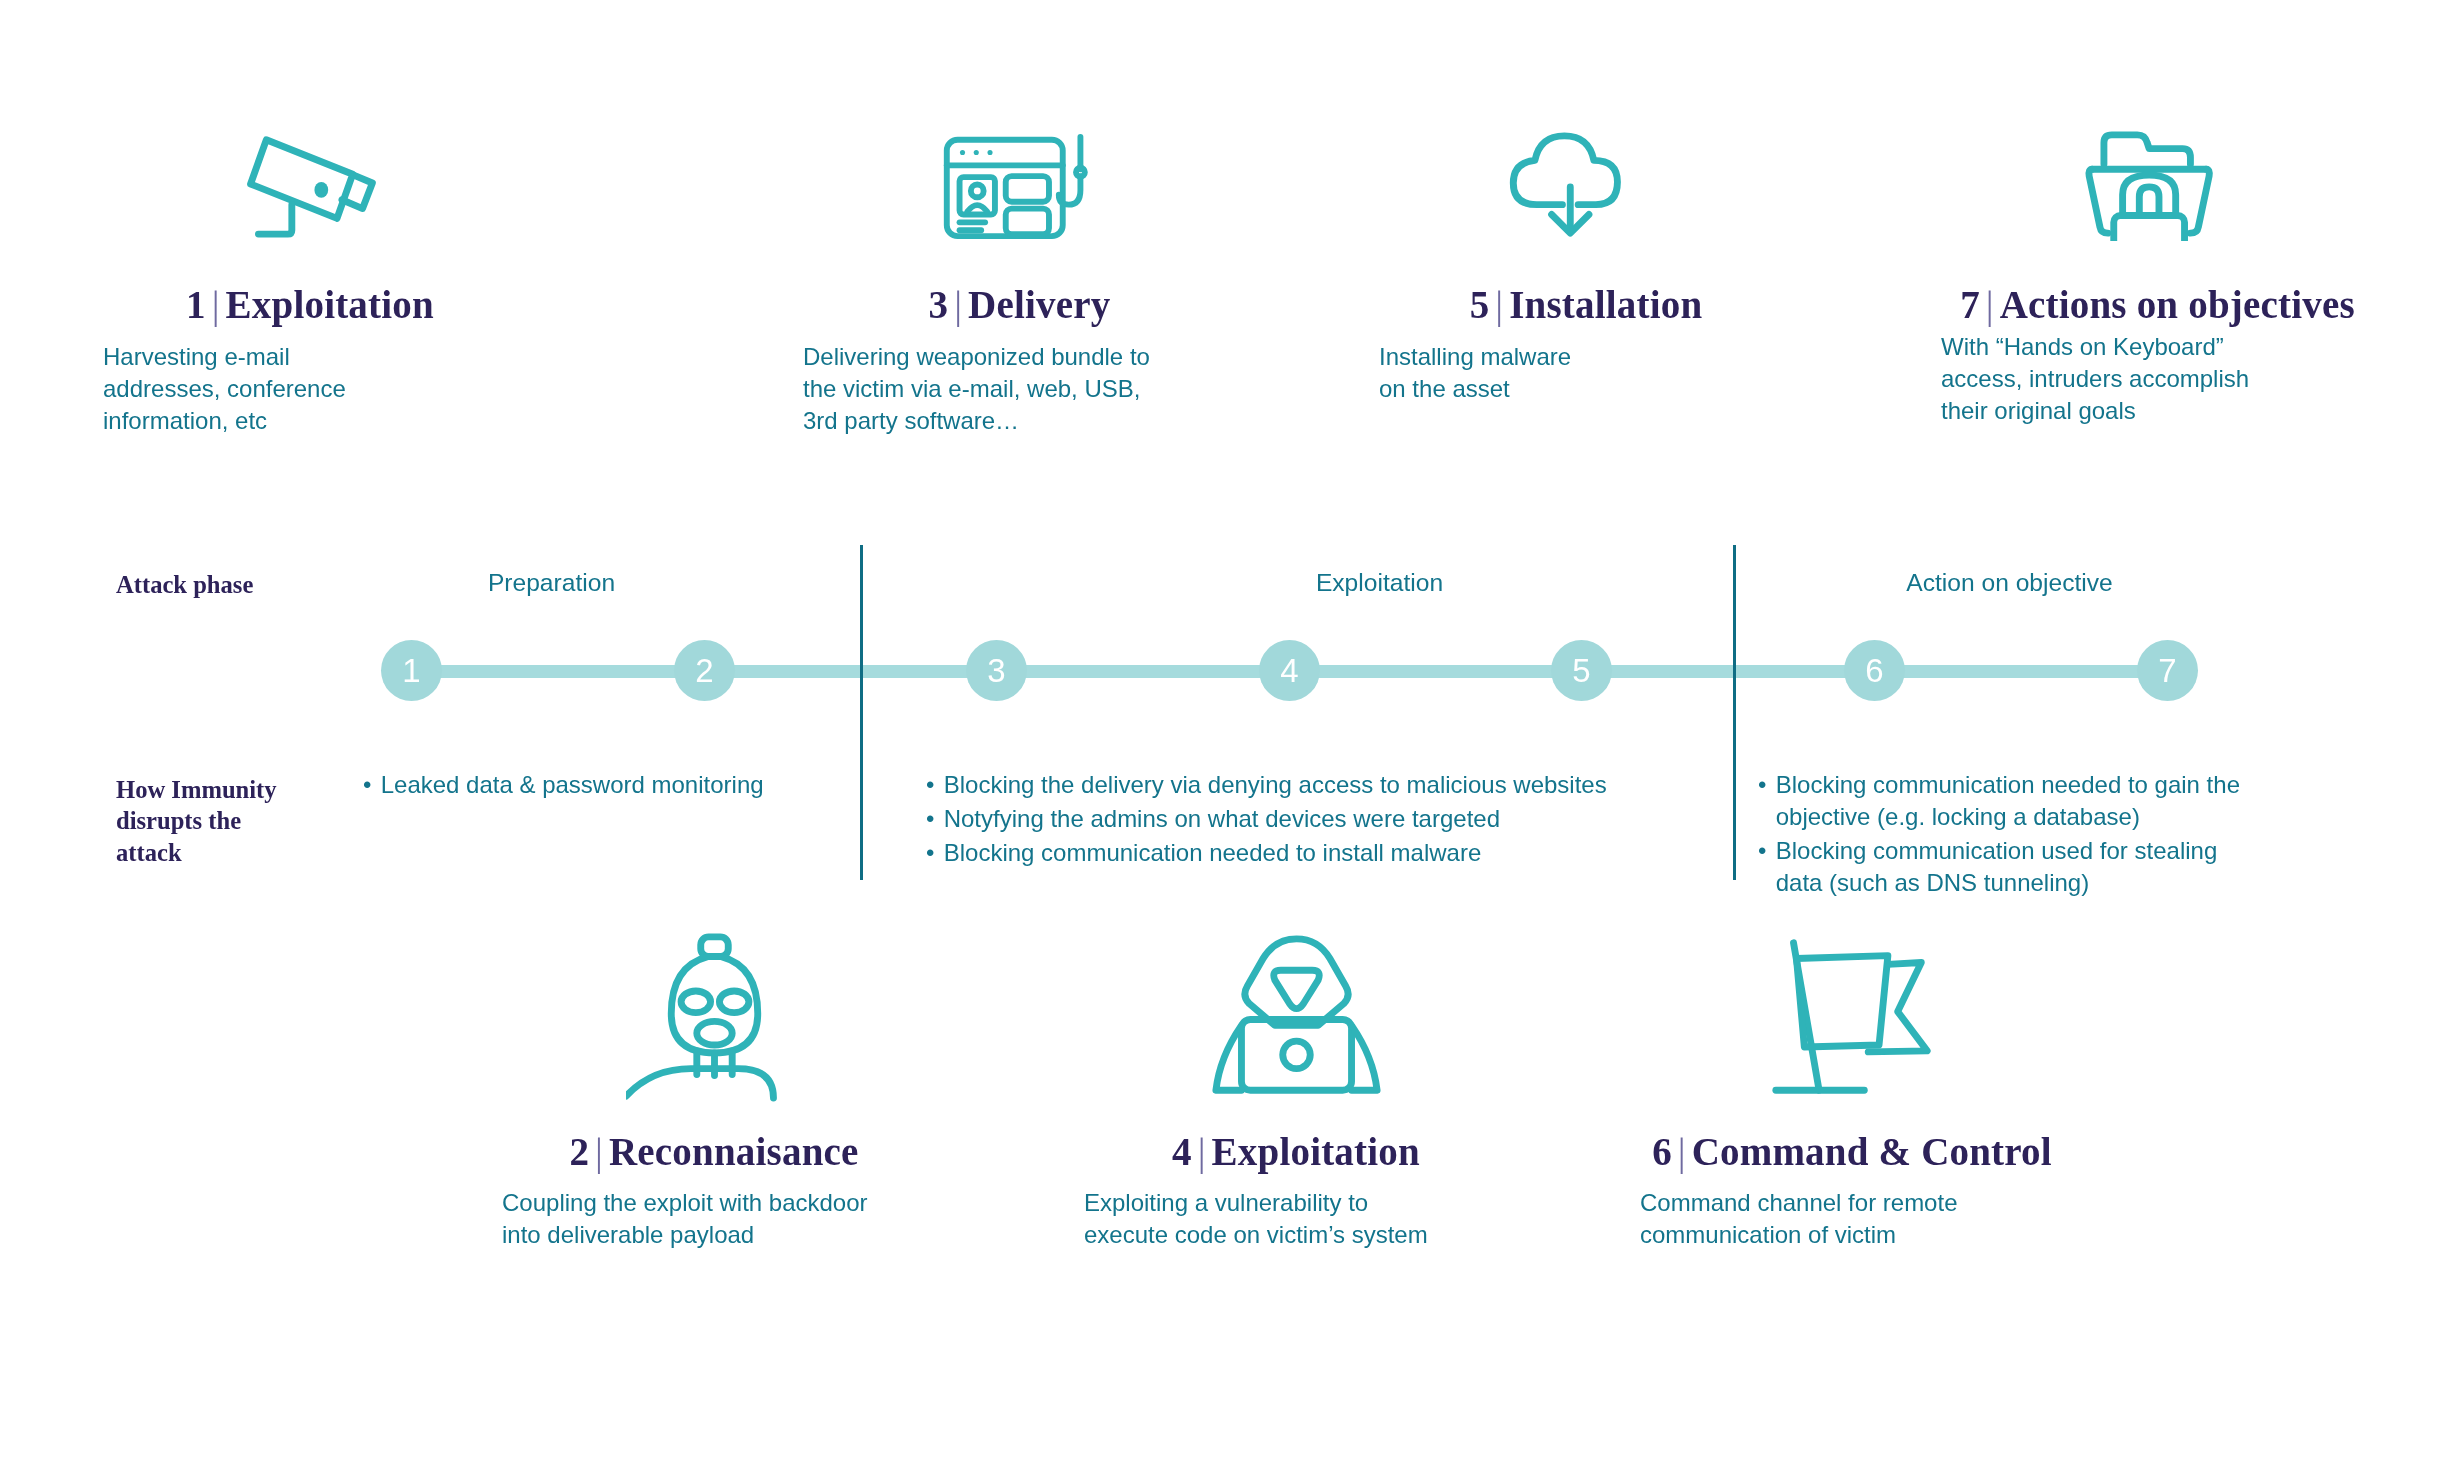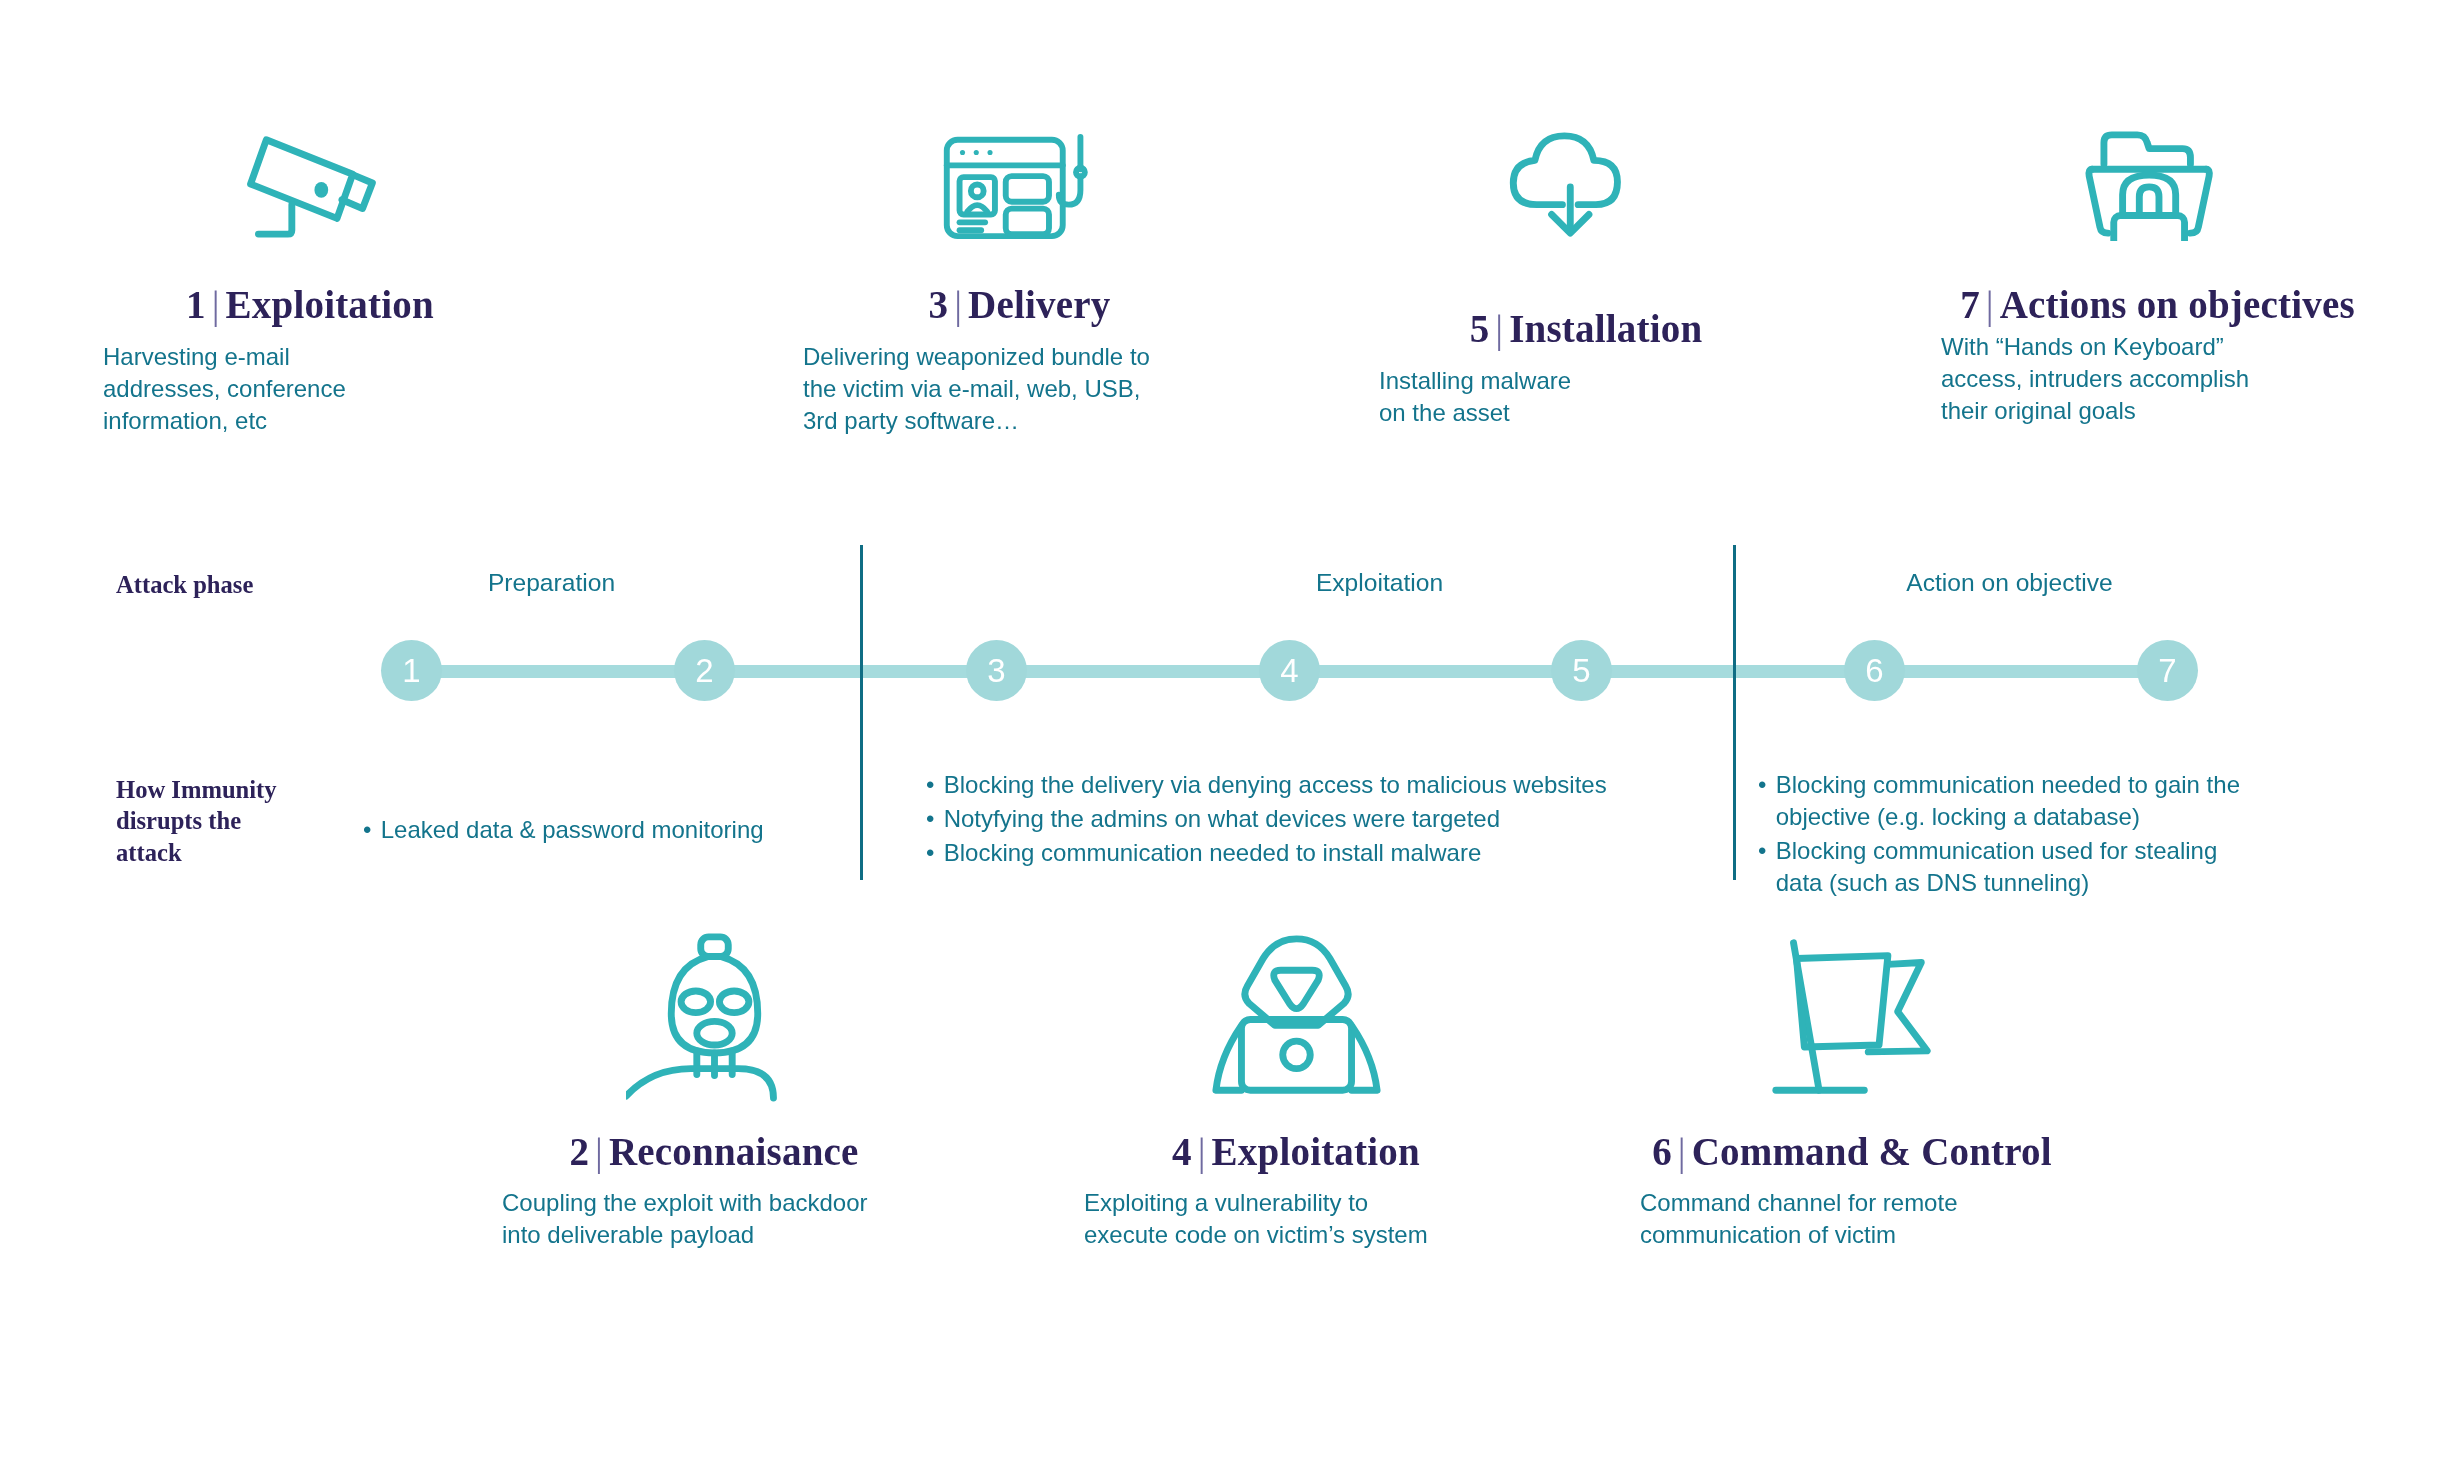--- a/index.html
+++ b/index.html
@@ -160,21 +160,21 @@
 </div>
 
 <div class="top-card" style="left:1379px; top:128px; width:414px;">
   <div class="icon-wrap" style="height:113px;">
     <svg class="ico" width="158" height="113" viewBox="0 0 160 115" fill="none" stroke="#2fb3b8" stroke-width="7" stroke-linecap="round" stroke-linejoin="round">
       <path d="M56 78 L30 78 Q6 78 6 56 Q6 35 28 33 Q33 8 58 8 Q83 8 88 33 Q112 33 112 55 Q112 78 90 78 L72 78"></path>
       <path d="M64 60 L64 105"></path>
       <path d="M45 88 L64 107 L83 88"></path>
     </svg>
   </div>
-  <div class="step-title" style="margin-top:65px;text-align:center;">
+  <div class="step-title" style="margin-top:41px;text-align:center;">
     <span class="num">5</span><span class="bar">|</span><span>Installation</span>
   </div>
   <div class="step-desc" style="margin-top:13.8px;">
     <div>Installing malware</div>
     <div>on the asset</div>
   </div>
 </div>
 
 <div class="top-card" style="left:1941px; top:128px; width:433px;">
   <div class="icon-wrap" style="height:113px;">
@@ -237,21 +237,21 @@
 <div class="tl-node" style="left:1844px; top:640px;">
   <span>6</span>
   </div>
 <div class="tl-node" style="left:2137px; top:640px;">
   <span>7</span>
   </div>
 
 <div class="tl-divider" style="left:860px; top:545px; height:335px;"></div>
 <div class="tl-divider" style="left:1733px; top:545px; height:335px;"></div>
 
-<div class="bullets" style="left:363px; top:814px; width:473px;">
+<div class="bullets" style="left:363px; top:769px; width:473px;">
   <span class="bl">Leaked data &amp; password monitoring</span>
 </div>
 
 <div class="bullets" style="left:926px; top:769px; width:778px;">
   <span class="bl">Blocking the delivery via denying access to malicious websites</span>
   <span class="bl">Notyfying the admins on what devices were targeted</span>
   <span class="bl">Blocking communication needed to install malware</span>
 </div>
 
 <div class="bullets" style="left:1758px; top:769px; width:502px;">

